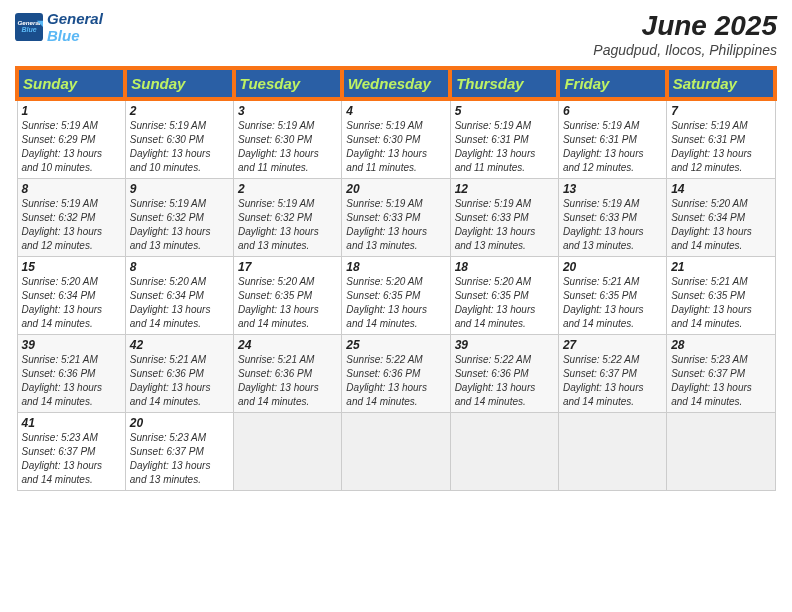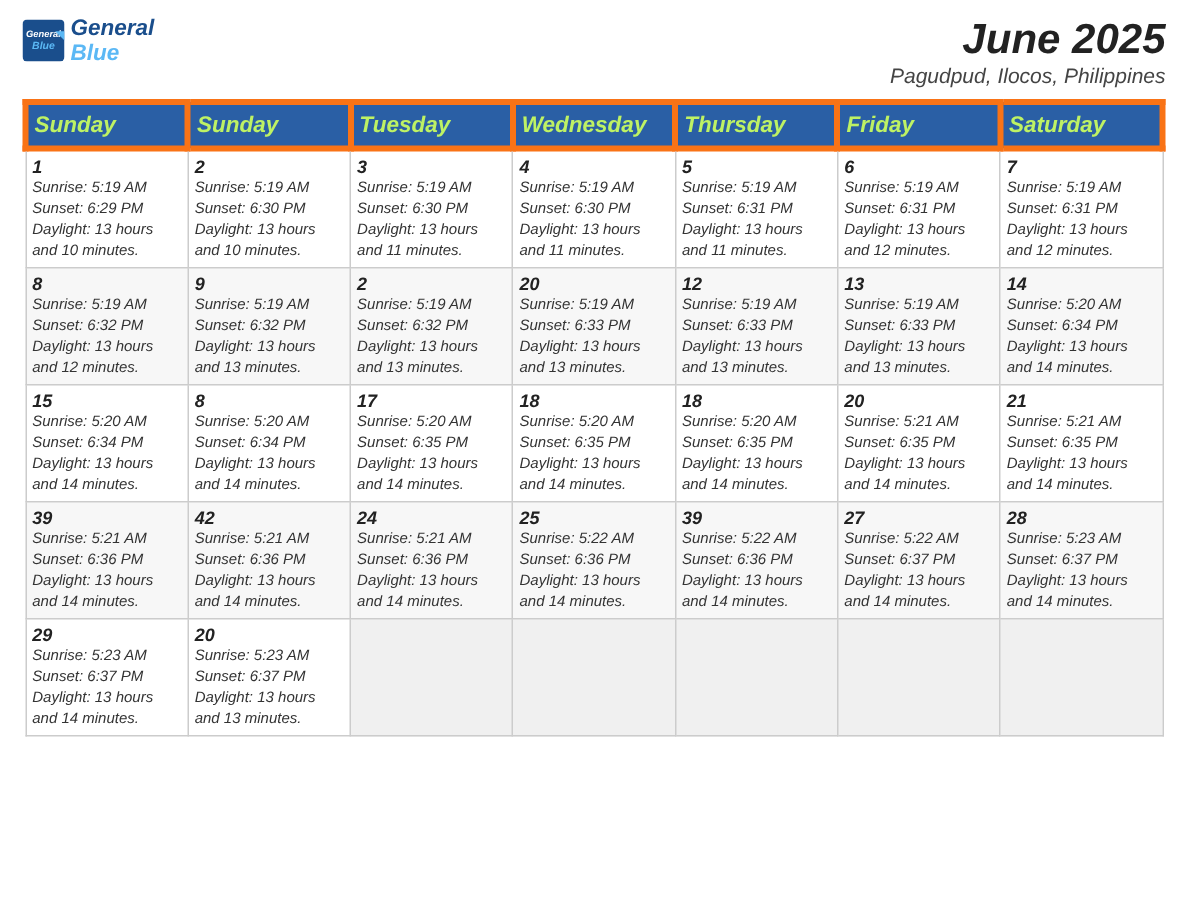--- a/index.html
+++ b/index.html
@@ -240,21 +240,21 @@
             <span class="day-num">27</span>
             <div class="day-info">Sunrise: 5:22 AM<br>Sunset: 6:37 PM<br>Daylight: 13 hours<br>and 14 minutes.</div>
           </td>
           <td>
             <span class="day-num">28</span>
             <div class="day-info">Sunrise: 5:23 AM<br>Sunset: 6:37 PM<br>Daylight: 13 hours<br>and 14 minutes.</div>
           </td>
         </tr>
         <tr>
           <td>
-            <span class="day-num">29</span>
+            <span class="day-num">41</span>
             <div class="day-info">Sunrise: 5:23 AM<br>Sunset: 6:37 PM<br>Daylight: 13 hours<br>and 14 minutes.</div>
           </td>
           <td>
             <span class="day-num">20</span>
             <div class="day-info">Sunrise: 5:23 AM<br>Sunset: 6:37 PM<br>Daylight: 13 hours<br>and 13 minutes.</div>
           </td>
           <td class="empty"></td>
           <td class="empty"></td>
           <td class="empty"></td>
           <td class="empty"></td>

